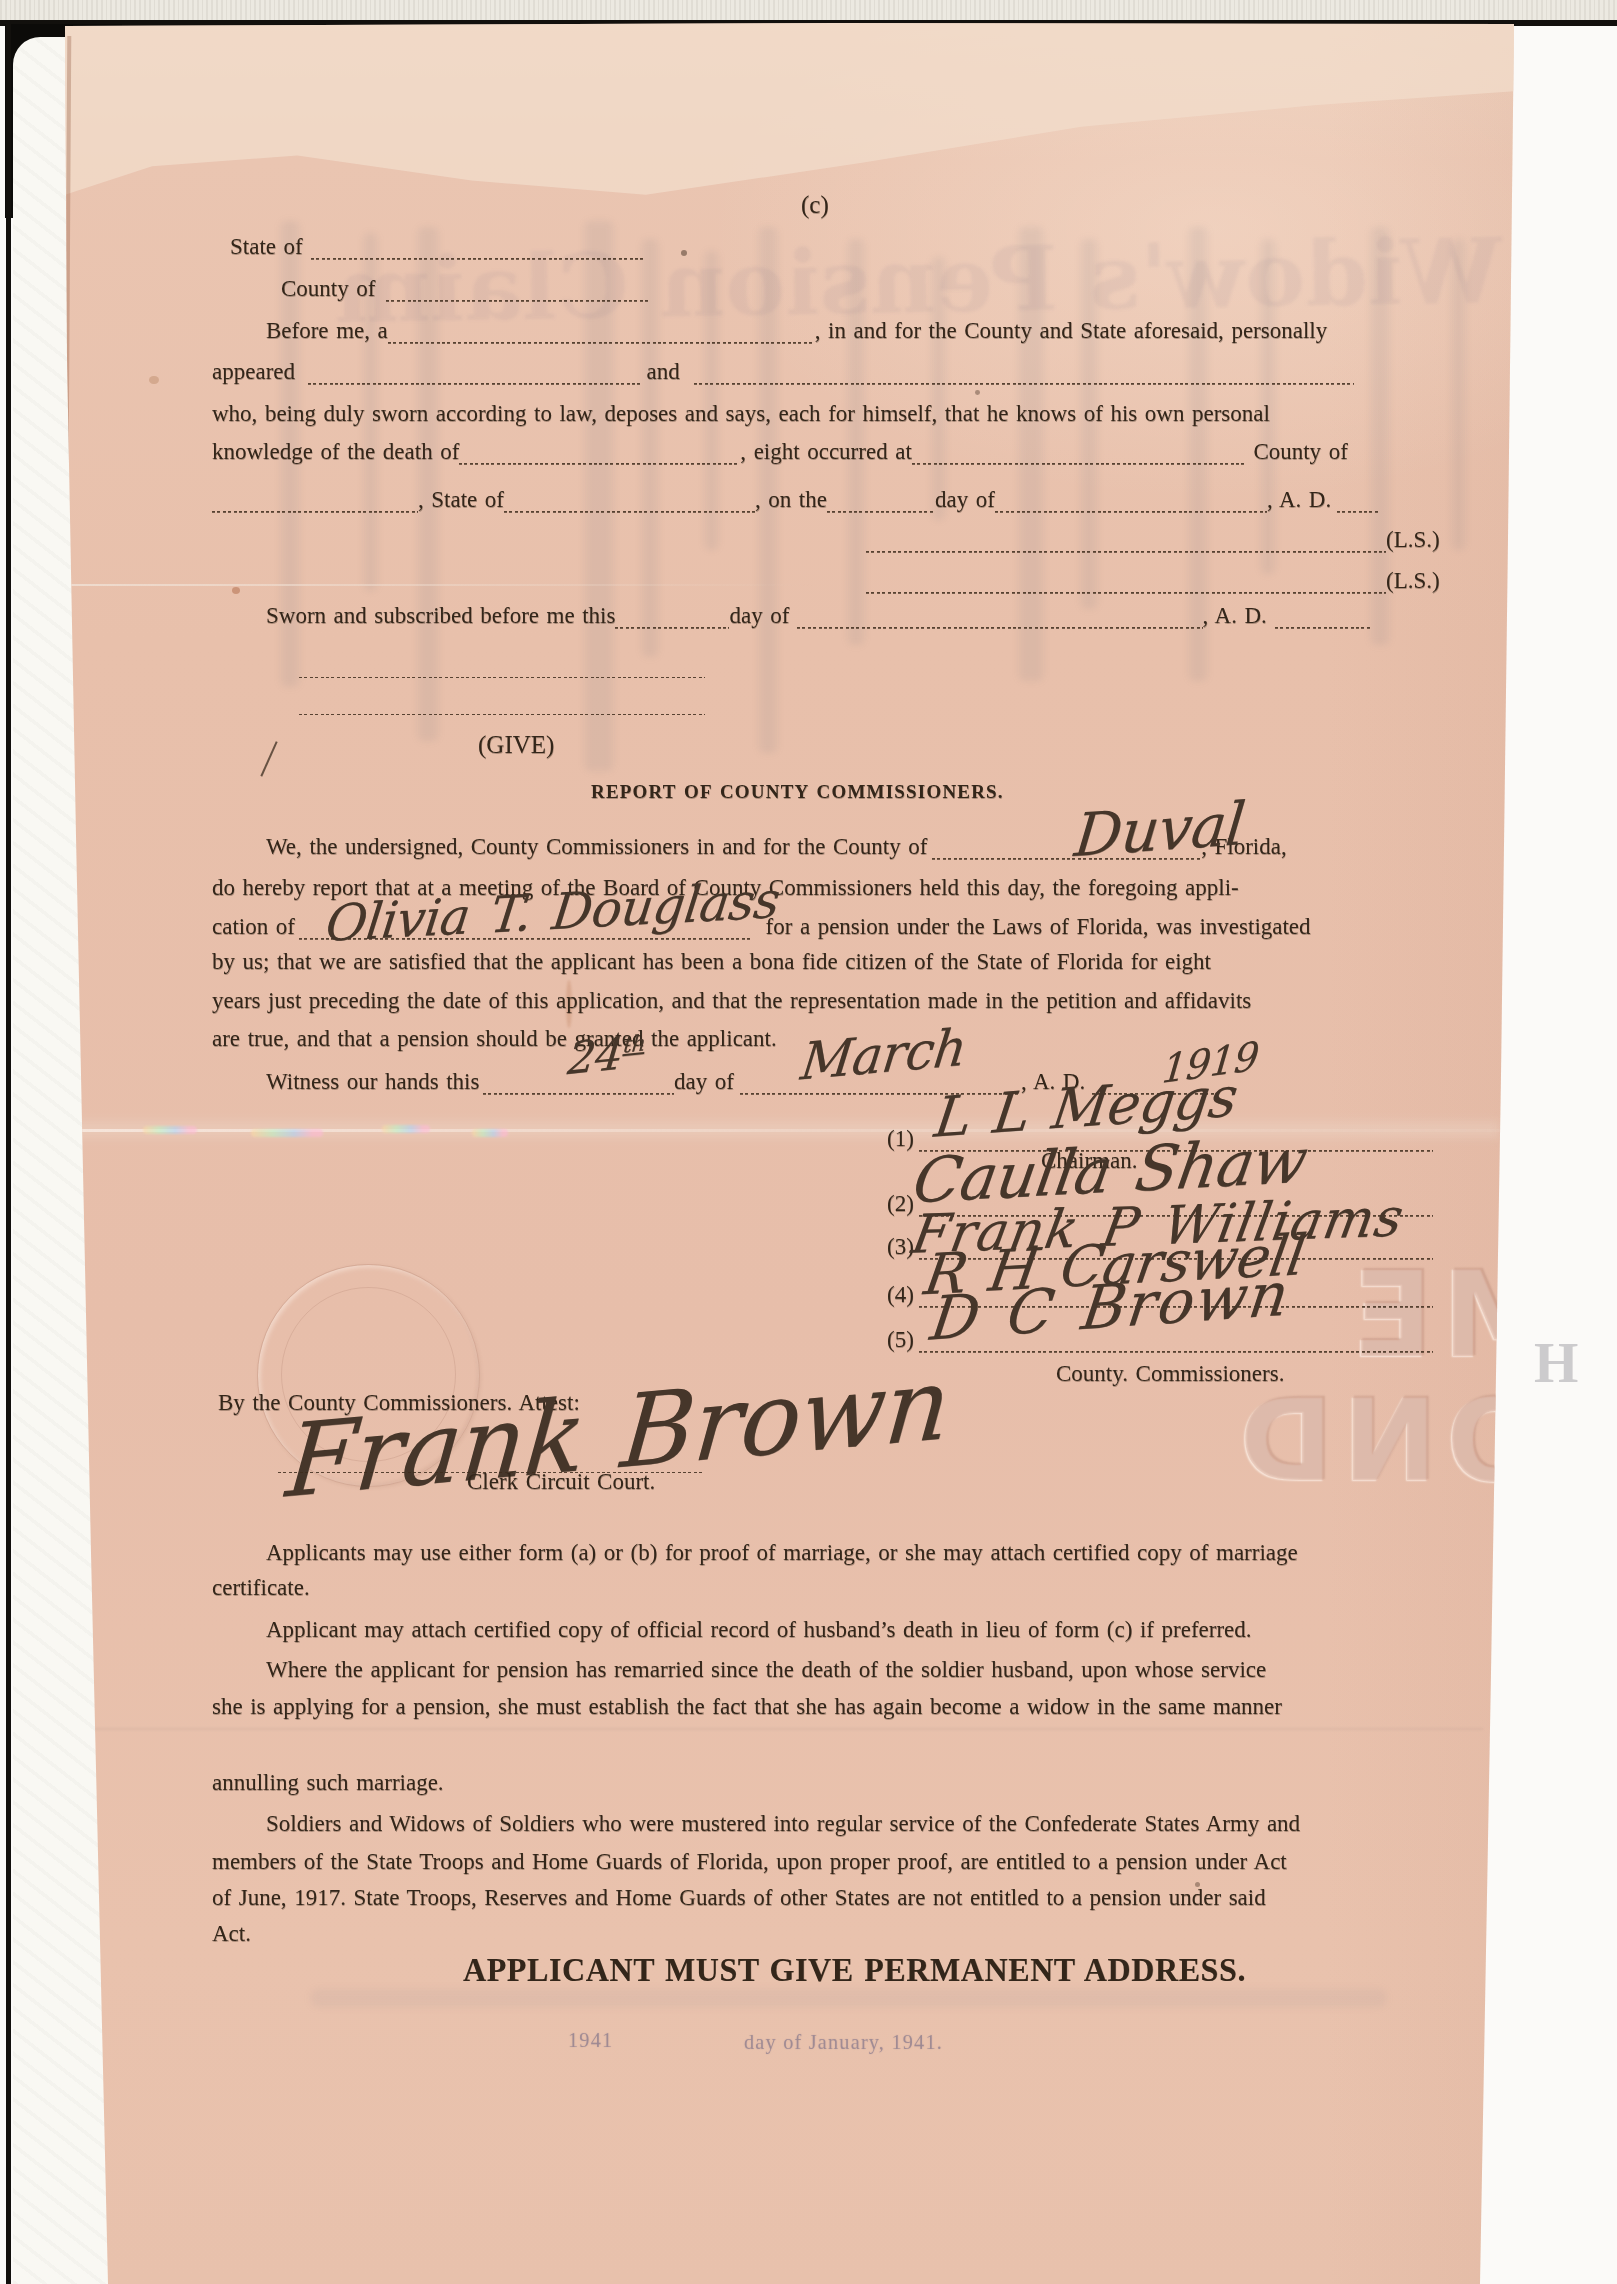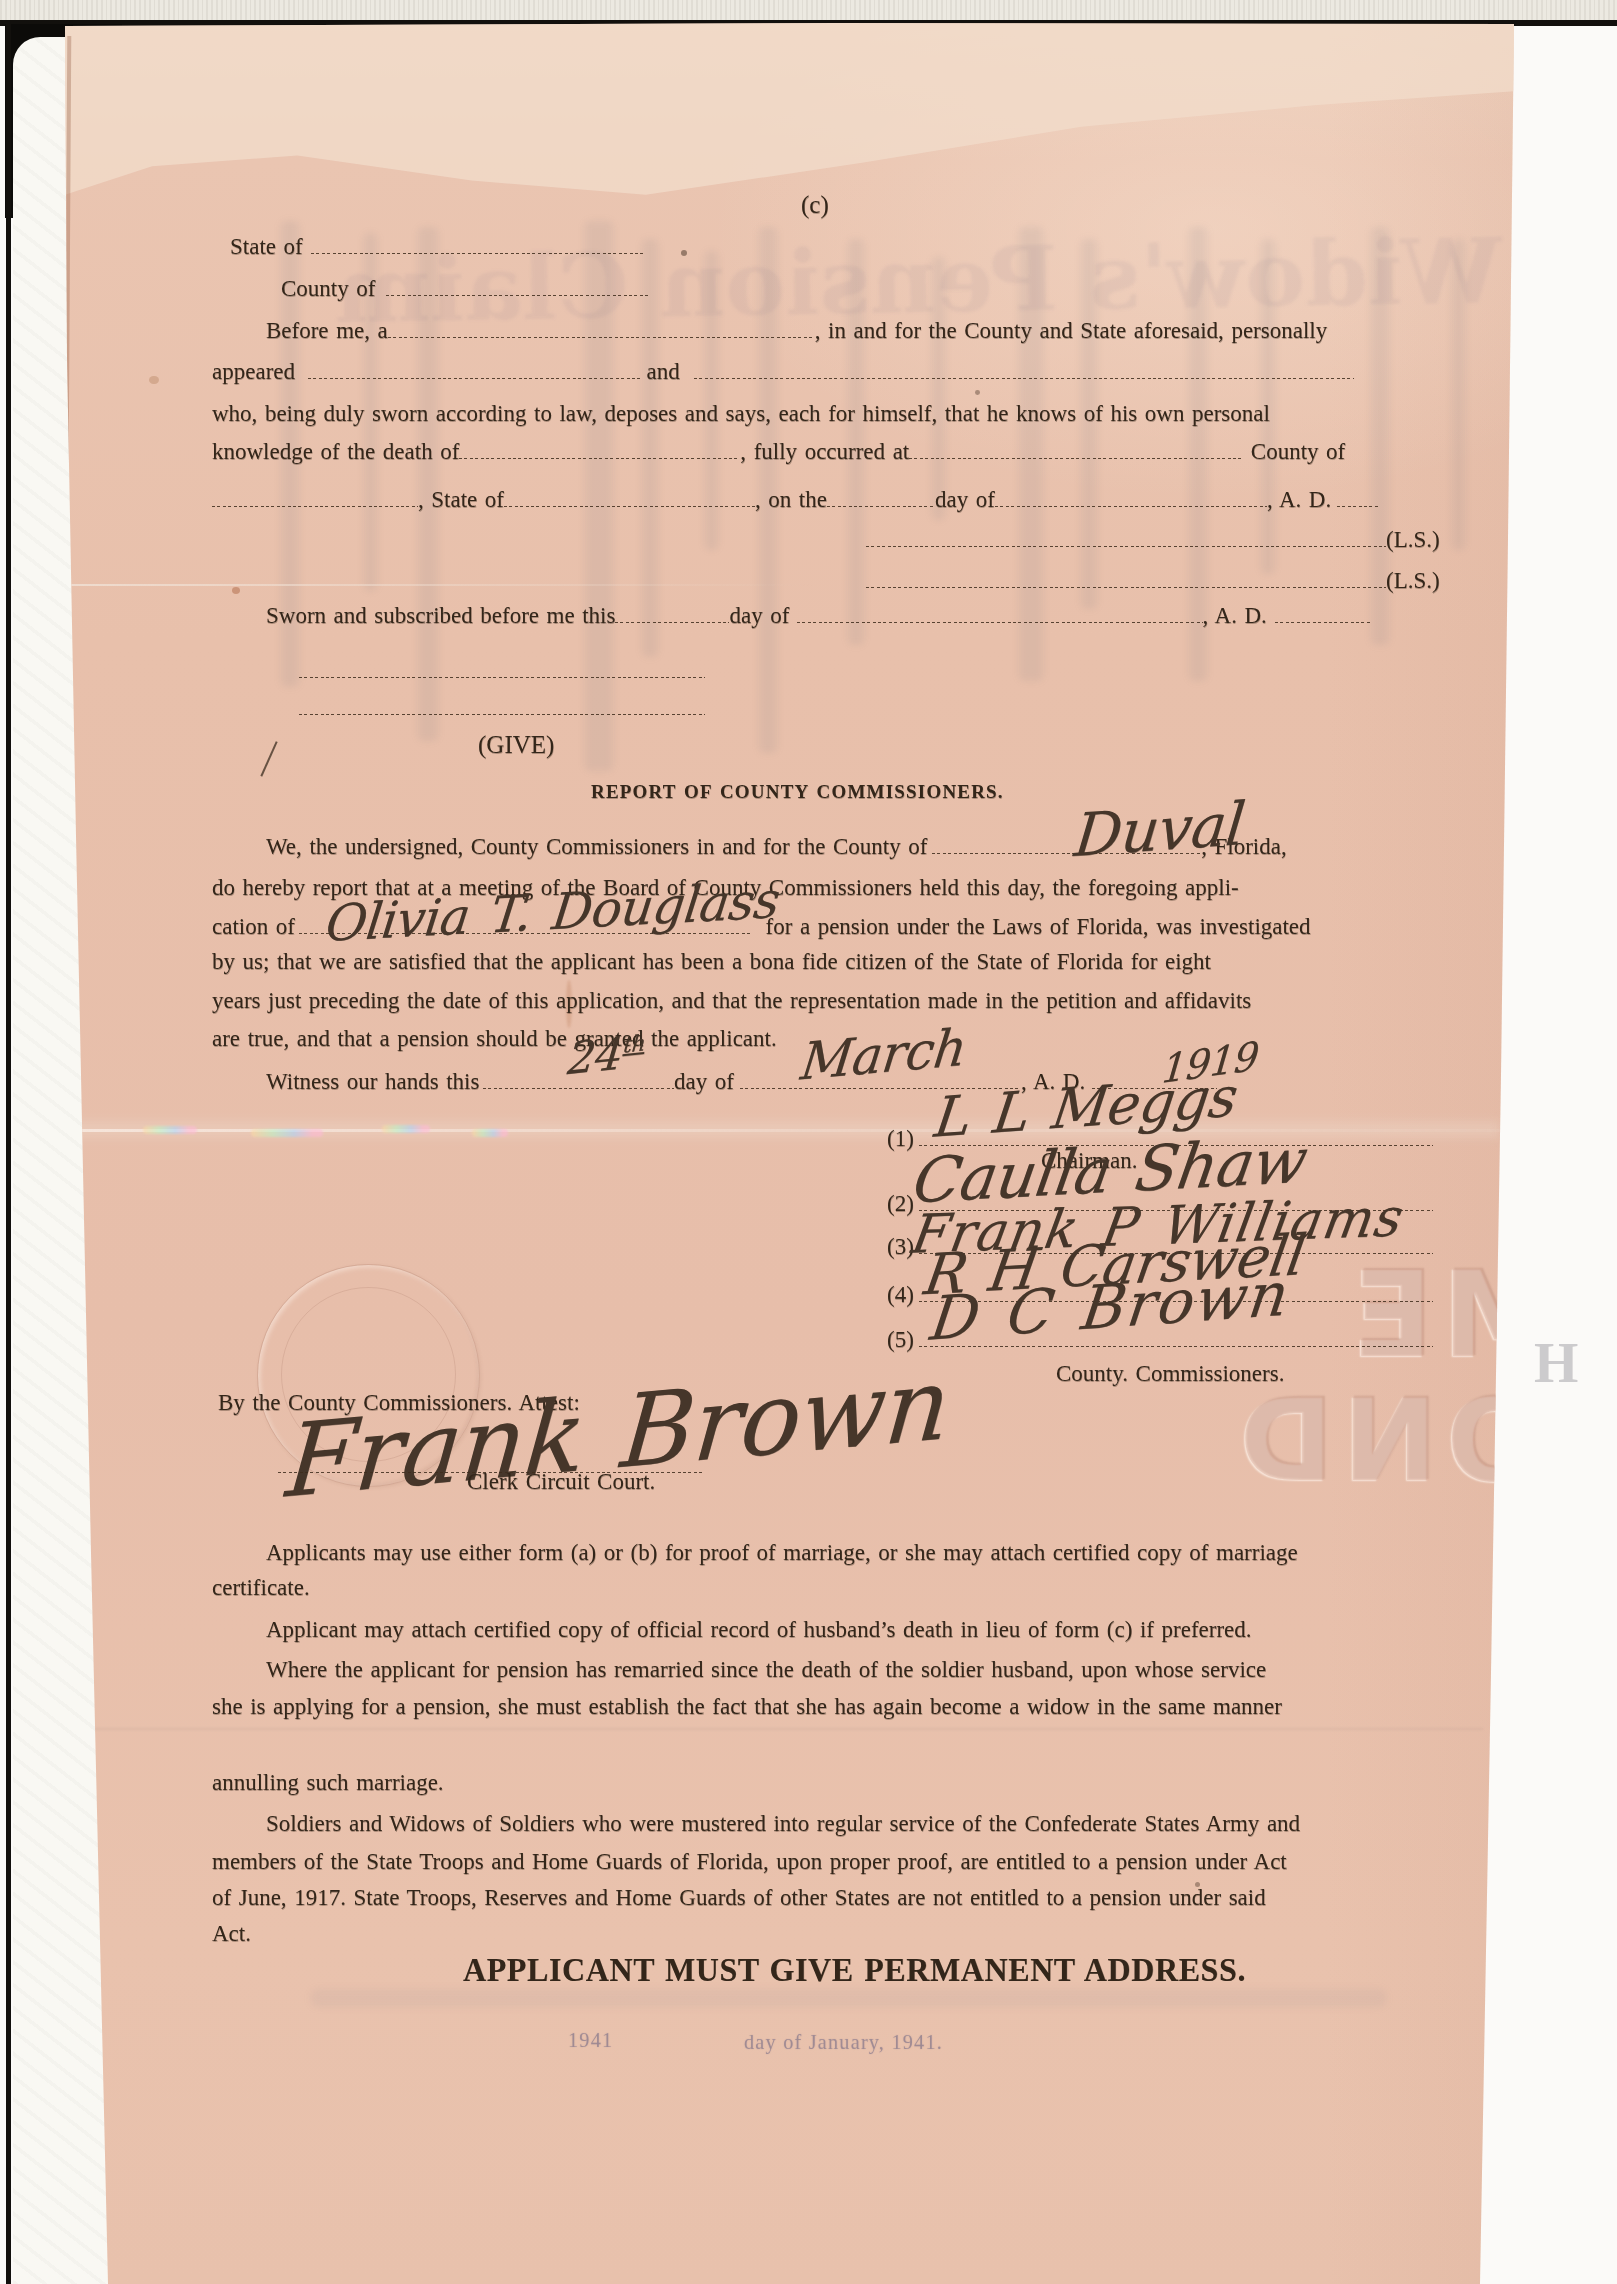--- a/index.html
+++ b/index.html
@@ -42,21 +42,21 @@
   .crease-b{left:66px;top:1129px;width:1436px;height:3px;filter:blur(0.6px);
      background:linear-gradient(90deg,rgba(246,230,220,.95),rgba(246,230,220,.35) 55%,rgba(246,230,220,.1));}
   .glint{height:8.4px;border-radius:4.2px;opacity:.55;filter:blur(1.2px);
      background:linear-gradient(90deg,#ffd9a0,#b8f6c8 30%,#a9d4ff 60%,#ffb9d9 85%);}
   .crease-c{left:67px;top:1728px;width:1416px;height:2.4px;background:rgba(188,158,146,.22);filter:blur(1.2px);}
   .spot{border-radius:50%;}
   .smudge{background:rgba(148,138,150,.10);filter:blur(3.6px);border-radius:7.2px;}
   
   .pt{font-size:23px;color:#33261a;white-space:nowrap;word-spacing:1.8px;
       text-shadow:0.4px 0.5px 0.4px rgba(58,40,25,.35);}
-  .line{display:flex;align-items:flex-start;}
+  .line{display:flex;align-items:flex-end;}
   .blank{display:inline-block;height:20.3px;
      background:repeating-linear-gradient(90deg,rgba(62,44,28,.85) 0 3px,transparent 3px 5.4px) bottom/100% 1.8px no-repeat;}
   .small-caps{font-variant:small-caps;}
   .title{font-weight:bold;font-size:19px;letter-spacing:1.2px;}
   .footer-h{font-weight:bold;font-size:32px;letter-spacing:0.6px;transform:scaleY(1.08);}
   
   .hw{font-family:"DejaVu Serif",serif;font-style:italic;color:#46362a;white-space:nowrap;
       letter-spacing:-0.6px;word-spacing:6px;text-shadow:0.3px 0.3px 0.5px rgba(55,40,28,.45);}
   .sup{font-size:.5em;vertical-align:super;text-decoration:underline;}
   .slash{left:268px;top:740px;width:2.4px;height:38px;background:#3c2e20;transform:rotate(24deg);opacity:.75;}
@@ -141,21 +141,21 @@
     <div class="abs line" style="left:212px;top:359px">
       <span class="pt">appeared</span>
       <span class="blank" style="width:335px;margin-left:13px"></span>
       <span class="pt" style="margin-left:3.6px">and</span>
       <span class="blank" style="width:660px;margin-left:14.3px"></span>
     </div>
 
     <div class="abs line" style="left:212px;top:439px">
       <span class="pt">knowledge of the death of</span>
       <span class="blank" style="width:281px"></span>
-      <span class="pt">, fully occurred at</span>
+      <span class="pt">, eight occurred at</span>
       <span class="blank" style="width:332px"></span>
       <span class="pt" style="margin-left:9.6px">County of</span>
     </div>
 
     <div class="abs line" style="left:212px;top:487px">
       <span class="blank" style="width:206px"></span>
       <span class="pt">, State of</span>
       <span class="blank" style="width:251px"></span>
       <span class="pt">, on the</span>
       <span class="blank" style="width:108px"></span>

